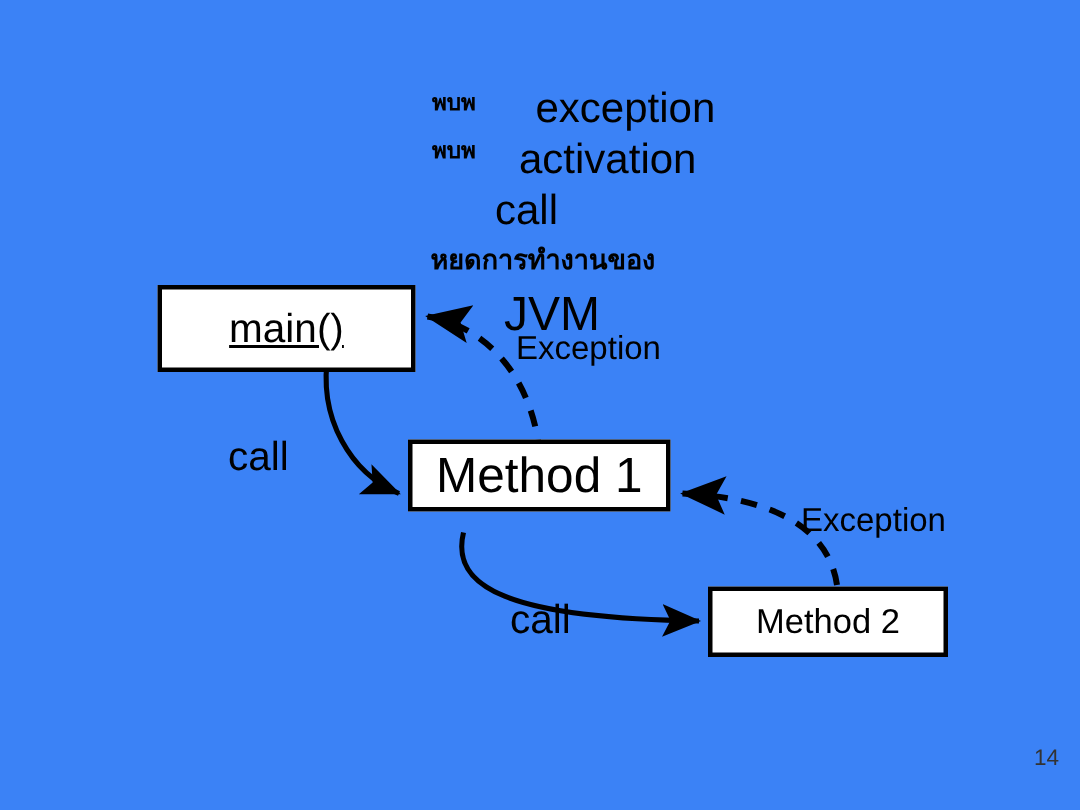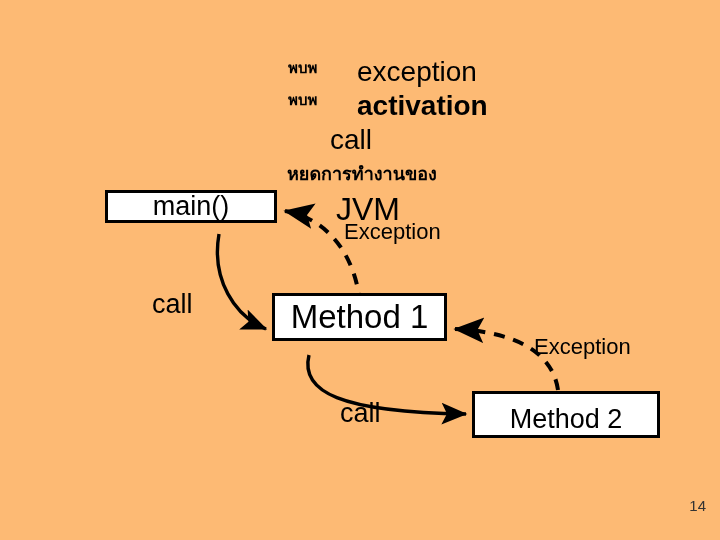--- a/index.html
+++ b/index.html
@@ -4,21 +4,21 @@
 <style>
   html, body {
     margin: 0;
     padding: 0;
     background: #ffffff;
   }
   #slide {
     position: relative;
     width: 720px;
     height: 540px;
-    background: #fdba74;
+    background: #3b82f6;
     overflow: hidden;
     font-family: "Liberation Sans", sans-serif;
     color: #000000;
   }
 
   
   .hdr-line {
     position: absolute;
     white-space: nowrap;
     line-height: 1;
@@ -32,21 +32,21 @@
   }
   .hdr-en {
     font-family: "Liberation Sans", sans-serif;
     font-size: 28px;
     font-weight: 400;
   }
 
   #thai1 { left: 288px; top: 61px; }
   #en1   { left: 357px; top: 58px; }
   #thai2 { left: 288px; top: 93px; }
-  #en2   { left: 357px; top: 92px; font-weight: bold; }
+  #en2   { left: 346px; top: 92px; }
   #en3   { left: 330px; top: 126px; }
 
   #thai3 {
     left: 287px; top: 165px;
     font-family: "DejaVu Sans", sans-serif;
     font-size: 18px;
     font-weight: 700;
   }
   #jvm {
     left: 336px; top: 193px;
@@ -61,33 +61,33 @@
     border: 3px solid #000000;
     display: flex;
     align-items: center;
     justify-content: center;
     font-family: "Liberation Sans", sans-serif;
     color: #000000;
     z-index: 5;
   }
   #box-main {
     left: 105px; top: 190px;
-    width: 172px; height: 33px;
+    width: 172px; height: 58px;
     font-size: 27px;
+    text-decoration: underline;
   }
   #box-m1 {
     left: 272px; top: 293px;
     width: 175px; height: 48px;
     font-size: 33px;
   }
   #box-m2 {
     left: 472px; top: 391px;
-    width: 188px; height: 47px;
-    font-size: 27px;
-    align-items: flex-end;
+    width: 160px; height: 47px;
+    font-size: 23px;
   }
 
   
   .lbl {
     position: absolute;
     white-space: nowrap;
     line-height: 1;
     font-family: "Liberation Sans", sans-serif;
     color: #000000;
     z-index: 6;

